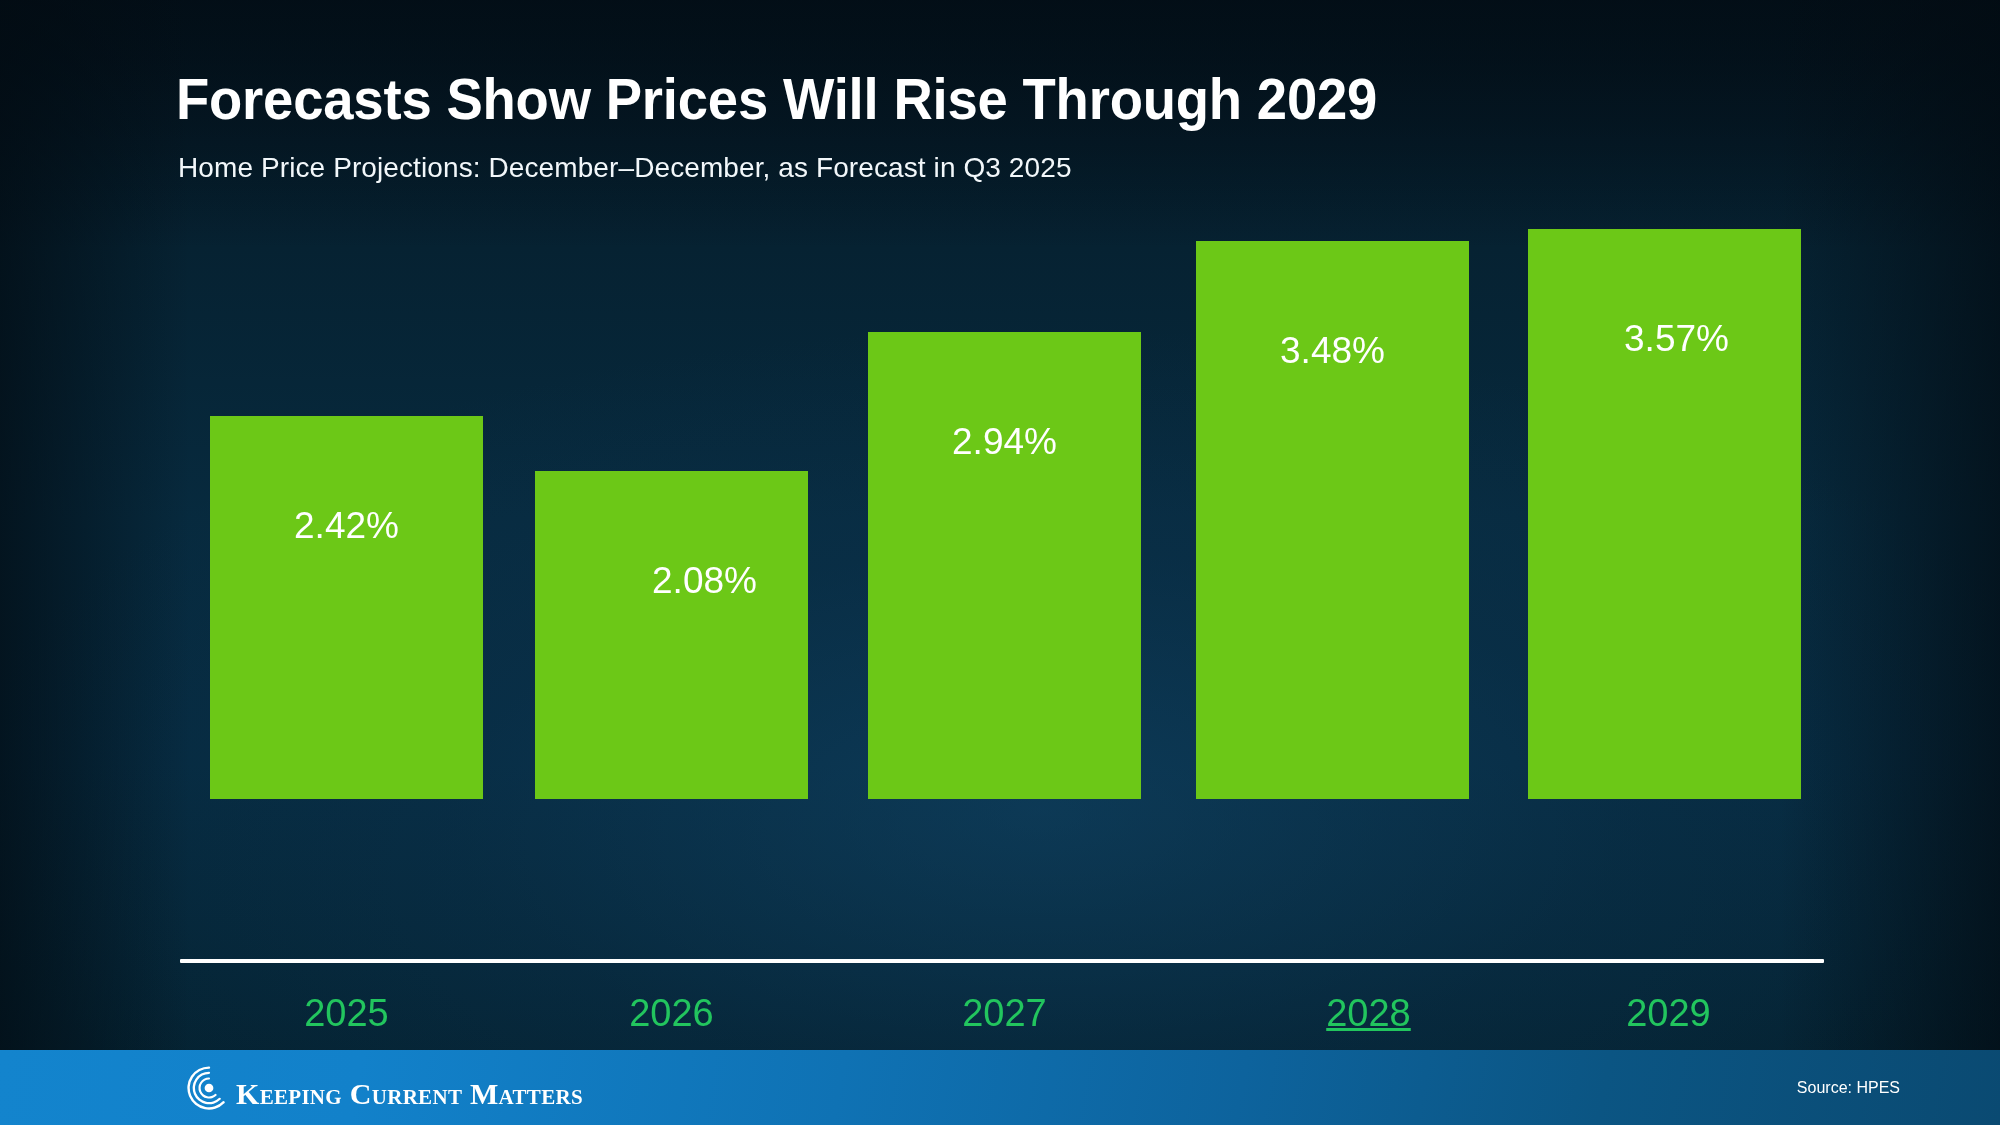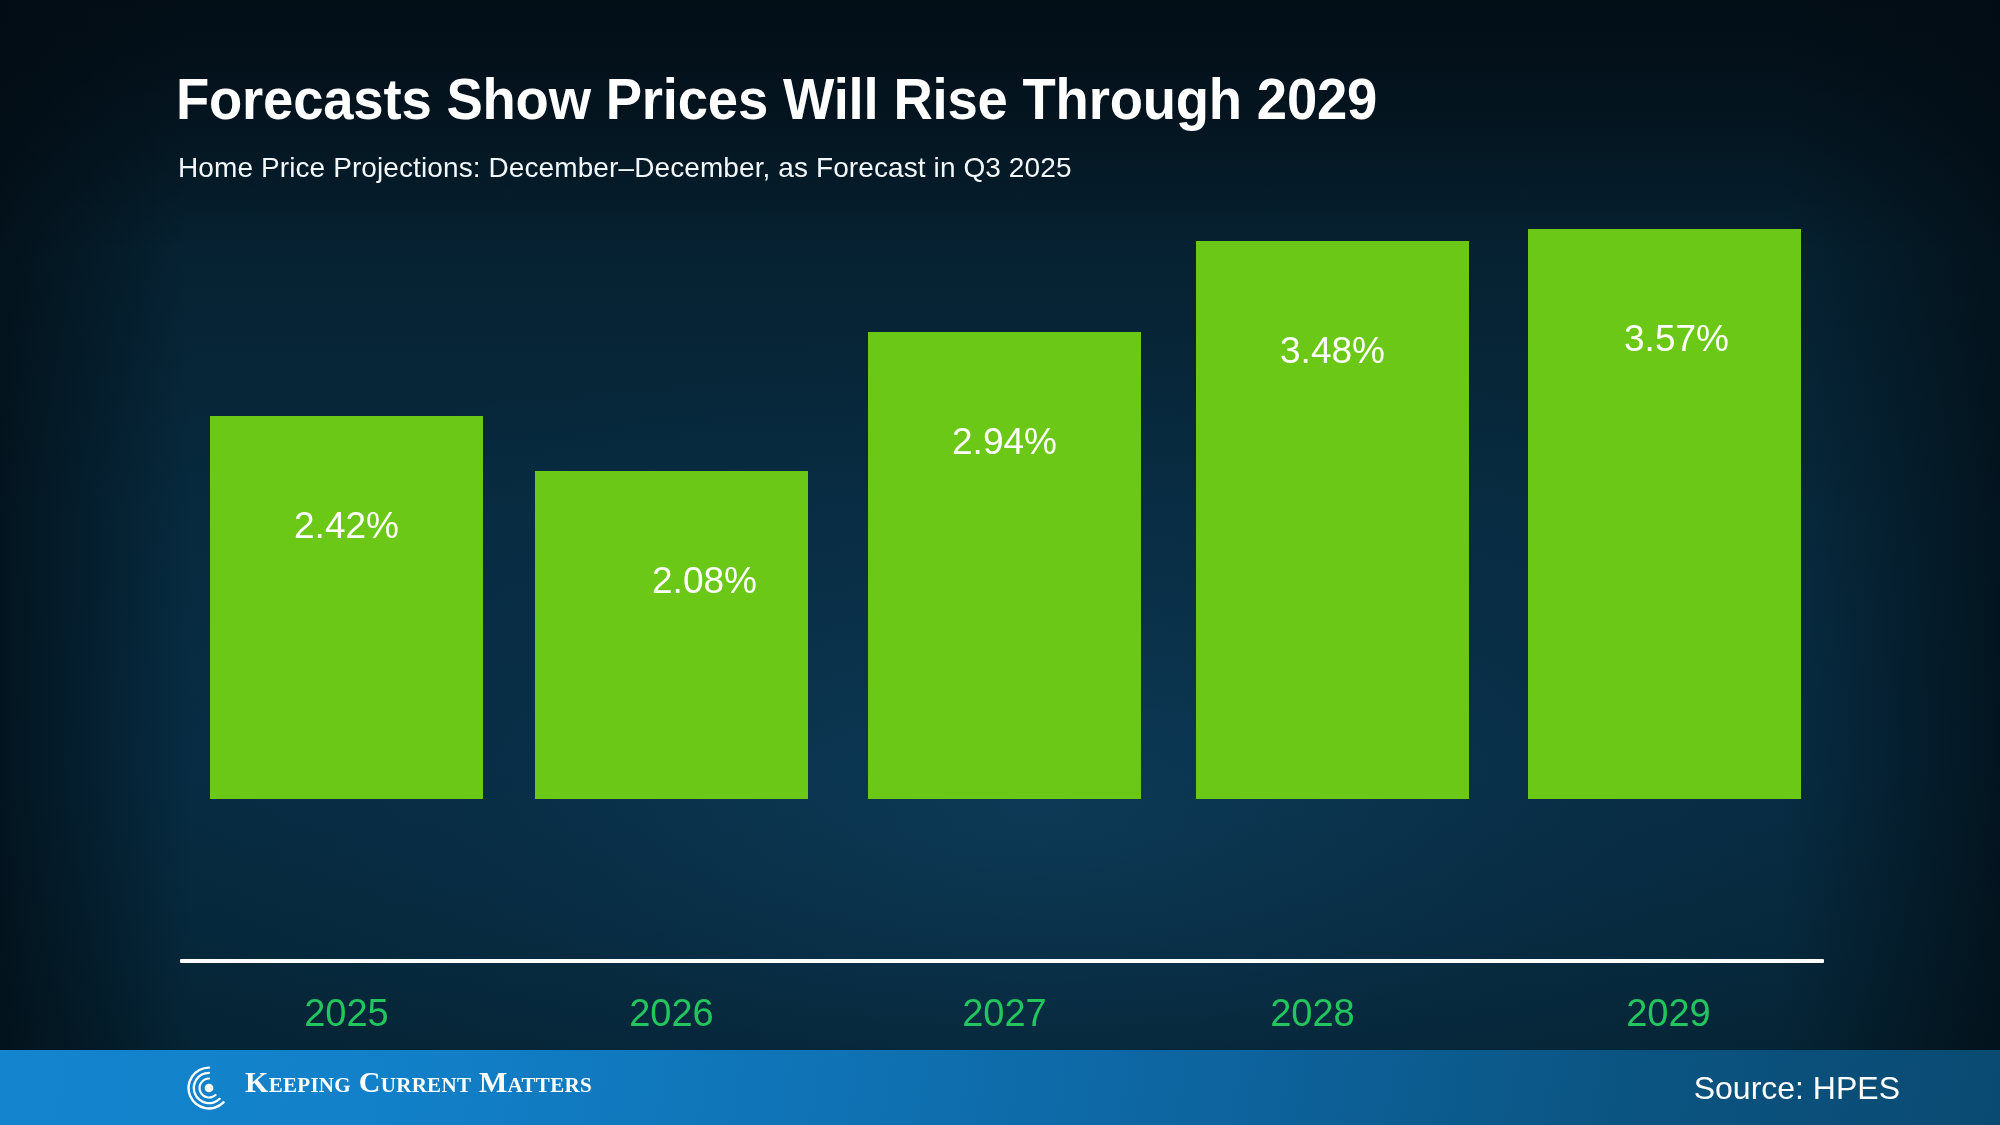--- a/index.html
+++ b/index.html
@@ -130,22 +130,22 @@
         #0a4a72 100%);
     display: flex;
     align-items: center;
   }
   .footer-logo {
     position: absolute;
     left: 186px;
     top: 50%;
     transform: translateY(-50%);
     display: flex;
-    align-items: flex-start;
-    gap: 13px;
+    align-items: flex-end;
+    gap: 4px;
   }
   .logo-mark {
     width: 46px;
     height: 46px;
     flex: none;
     display: block;
   }
   .logo-text {
     font-family: "Liberation Serif", serif;
     font-weight: 700;
@@ -153,21 +153,21 @@
     font-size: 30px;
     letter-spacing: 0.3px;
     font-variant: small-caps;
     white-space: nowrap;
   }
   .footer-source {
     position: absolute;
     right: 100px;
     top: 50%;
     transform: translateY(-50%);
-    font-size: 32px;
+    font-size: 16px;
     color: #ffffff;
     white-space: nowrap;
   }
 </style>
 </head>
 <body>
 
 <div id="stage">
 
   <div class="bg-base"></div>
@@ -191,21 +191,21 @@
         <div class="bar-value" style="left: 1196px; width: 273px; top: 330px;">3.48%</div>
         <div class="bar" style="left: 1528px; width: 273px; height: 570px; background: rgb(108, 200, 23);"></div>
         <div class="bar-value" style="left: 1528px; width: 273px; top: 318px; padding-left: 12px;">3.57%</div>
       </div>
     <div class="axis-line"></div>
   </div>
   <div id="labels-layer">
       <div class="cat-label" style="left: 210px; width: 273px;">2025</div>
       <div class="cat-label" style="left: 535px; width: 273px;">2026</div>
       <div class="cat-label" style="left: 868px; width: 273px;">2027</div>
-      <div class="cat-label" style="left: 1176px; width: 273px;">2028</div>
+      <div class="cat-label" style="left: 1232px; width: 273px; text-decoration: underline;">2028</div>
       <div class="cat-label" style="left: 1532px; width: 273px;">2029</div>
     </div>
 
   <div class="footer">
     <div class="footer-logo">
       <svg class="logo-mark" viewBox="0 0 100 100" aria-hidden="true">
         <path fill="#ffffff" d="M50 3a47 47 0 1 0 33.2 80.2 47 47 0 0 0 .6-.6 2.6 2.6 0 0 0-3.7-3.6A41.8 41.8 0 1 1 50 8.2 2.6 2.6 0 0 0 50 3z"></path>
         <path fill="#ffffff" d="M50 14.5a35.5 35.5 0 1 0 25 60.7 2.4 2.4 0 0 0-3.4-3.4A30.6 30.6 0 1 1 50 19.4a2.45 2.45 0 1 0 0-4.9z"></path>
         <path fill="#ffffff" d="M50 27a23 23 0 1 0 16.3 39.3 2.3 2.3 0 0 0-3.2-3.2A18.4 18.4 0 1 1 50 31.6 2.3 2.3 0 0 0 50 27z"></path>
         <circle fill="#ffffff" cx="50" cy="50" r="9.5"></circle>

